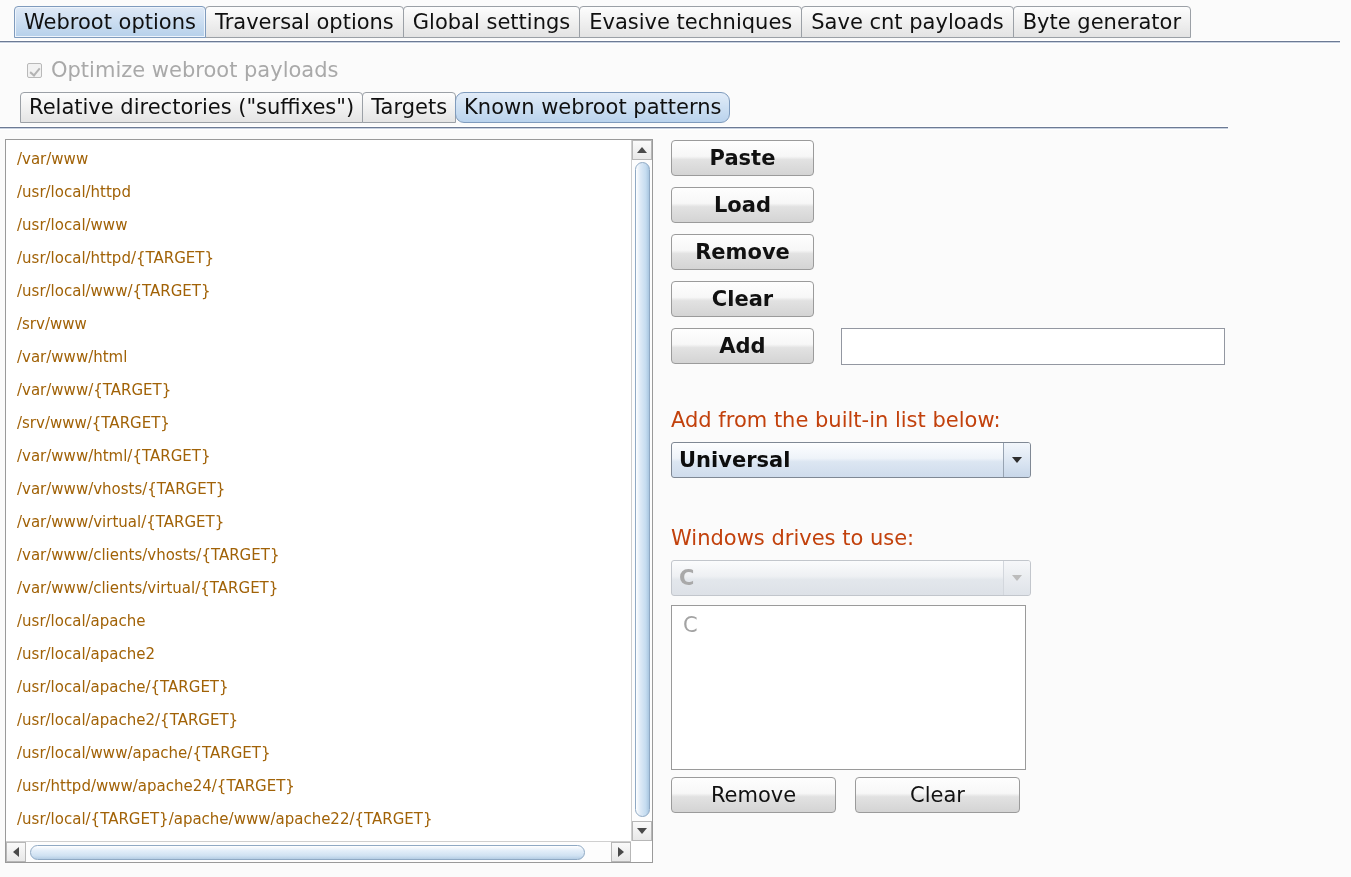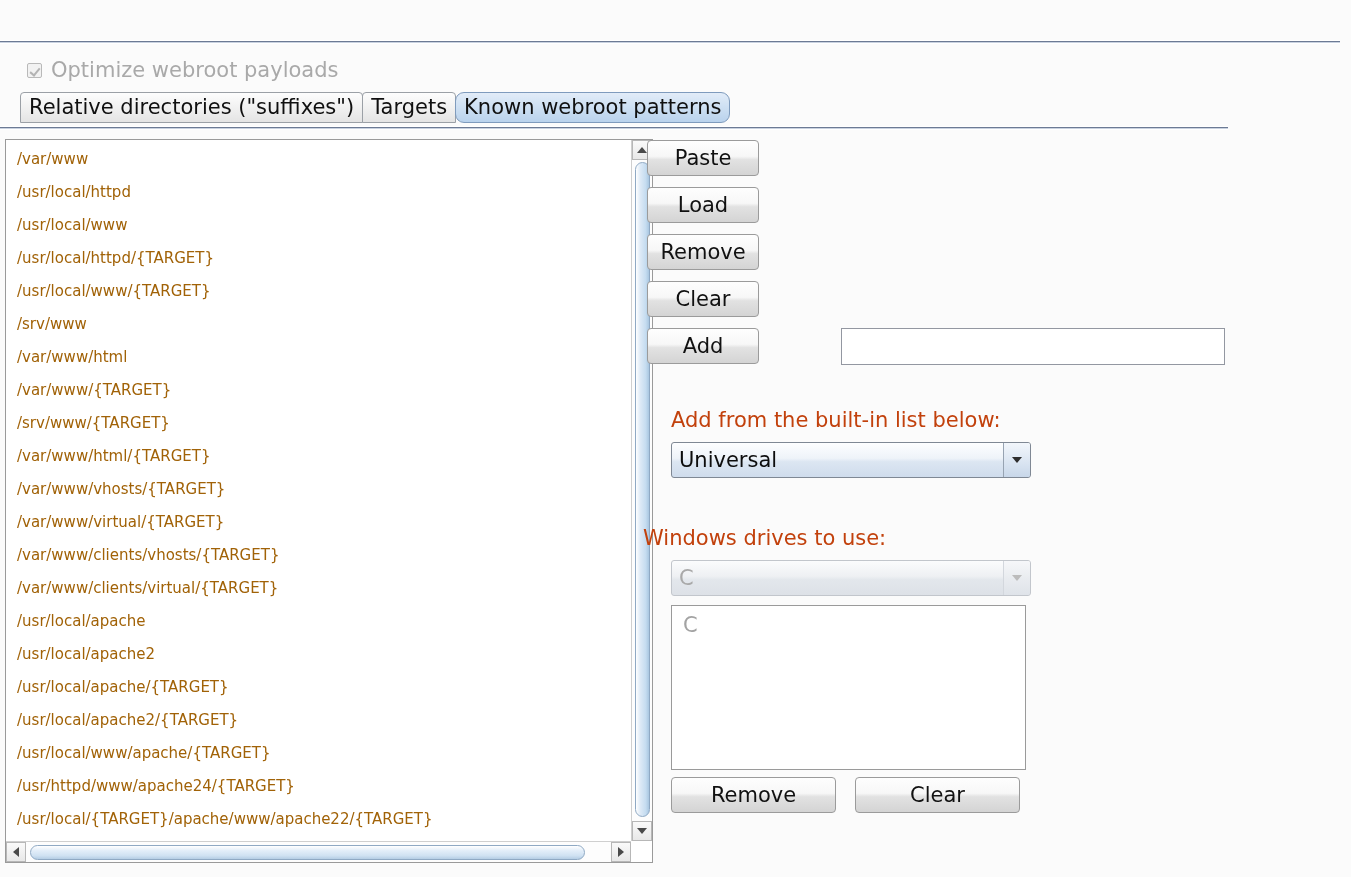--- a/index.html
+++ b/index.html
@@ -253,24 +253,25 @@
     border: 1px solid #9b9b9b;
     border-radius: 4px;
     box-sizing: border-box;
     text-align: center;
     cursor: default;
     padding: 0;
     font-family: "DejaVu Sans", sans-serif;
   }
   .op-btn {
     position: absolute;
-    left: 647px;
-    width: 112px;
+    left: 671px;
+    width: 143px;
     height: 36px;
     line-height: 34px;
+    font-weight: bold;
   }
 
   .add-input {
     position: absolute;
     left: 841px; top: 328px;
     width: 384px; height: 37px;
     background: #ffffff;
     border: 1px solid #9397a1;
     box-sizing: border-box;
     font-size: 20px;
@@ -296,20 +297,21 @@
     border-radius: 3px;
     background: linear-gradient(to bottom, #fdfeff 0%, #eef3f9 45%, #dce6f2 55%, #cfdcec 100%);
   }
   .combo .ctext {
     position: absolute;
     left: 7px; top: 0;
     line-height: 34px;
     font-size: 21px;
     color: #0d0d0d;
     white-space: nowrap;
+    font-weight: bold;
   }
   .combo .cbtn {
     position: absolute;
     right: 0; top: 0;
     width: 26px; height: 100%;
     border-left: 1px solid #97a3b2;
     border-radius: 0 2px 2px 0;
     background: linear-gradient(to bottom, #f2f6fb 0%, #dde7f3 50%, #c8d7e9 100%);
   }
   .combo .cbtn .tri {
@@ -354,20 +356,28 @@
     line-height: 34px;
     width: 165px;
   }
 </style>
 </head>
 <body>
 
 <div id="app">
 
   <div class="main-tabbar">
+    <div class="main-tabs">
+      <div class="mtab active">Webroot options</div>
+      <div class="mtab">Traversal options</div>
+      <div class="mtab">Global settings</div>
+      <div class="mtab">Evasive techniques</div>
+      <div class="mtab">Save cnt payloads</div>
+      <div class="mtab">Byte generator</div>
+    </div>
     <div class="main-tabbar-underline"></div>
   </div>
 
   <div class="optimize-row">
     <span class="cbox"></span>
     <span class="optimize-label">Optimize webroot payloads</span>
   </div>
 
   <div class="sub-tabbar">
     <div class="sub-tabs">
@@ -436,21 +446,21 @@
   <input class="add-input" type="text" placeholder="" style="">
 
   <div class="panel-label" style="left:671px; top:408px;">Add from the built-in list below:</div>
   <div class="combo" style="top:442px">
     <span class="ctext">Universal</span>
     <span class="cbtn">
         <span class="tri"></span>
       </span>
   </div>
 
-  <div class="panel-label" style="left:643px; top:526px;">Windows drives to use:</div>
+  <div class="panel-label" style="left:671px; top:526px;">Windows drives to use:</div>
   <div class="combo disabled" style="top:560px">
     <span class="ctext">C</span>
     <span class="cbtn">
         <span class="tri"></span>
       </span>
   </div>
 
   <div class="drives-box">
     <div class="drive-item">C</div>
   </div>

